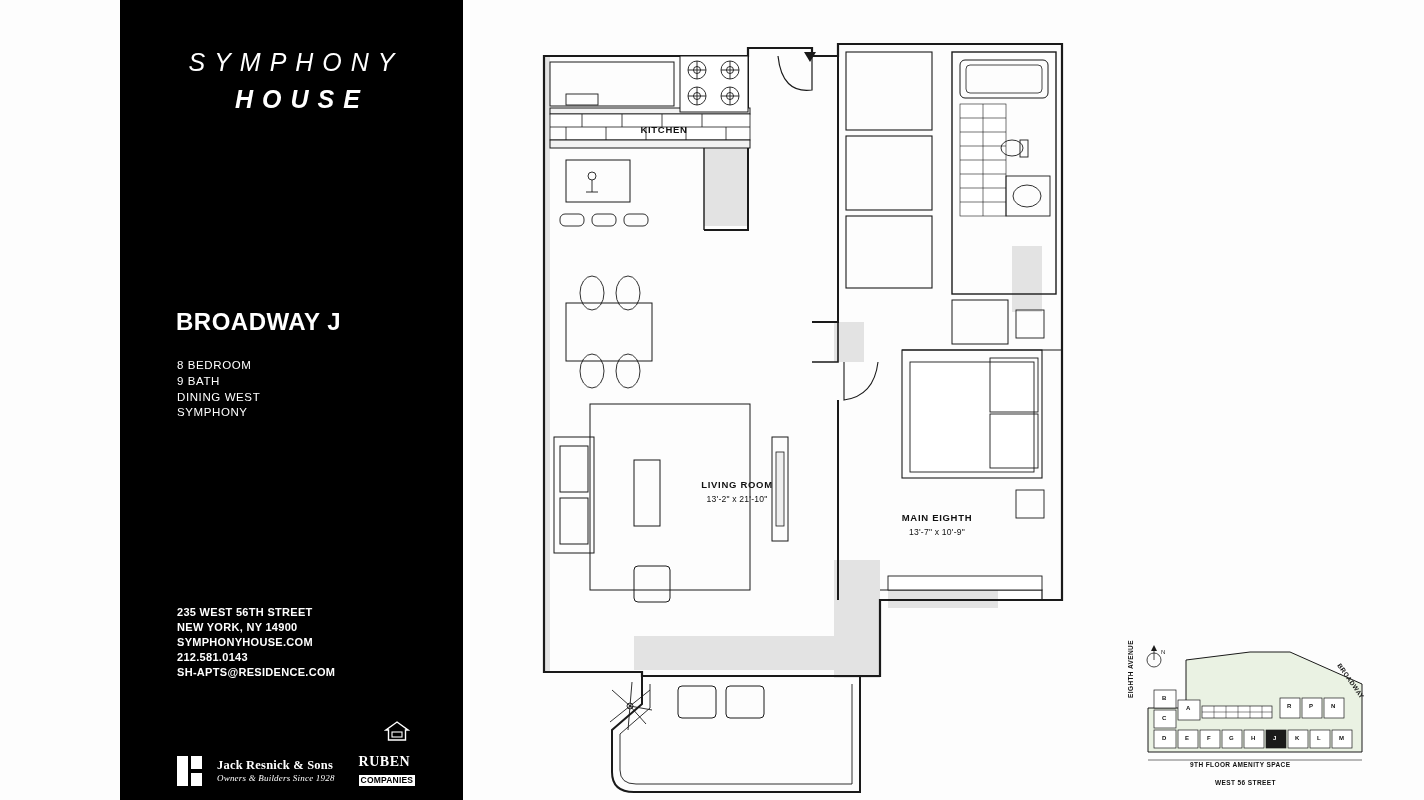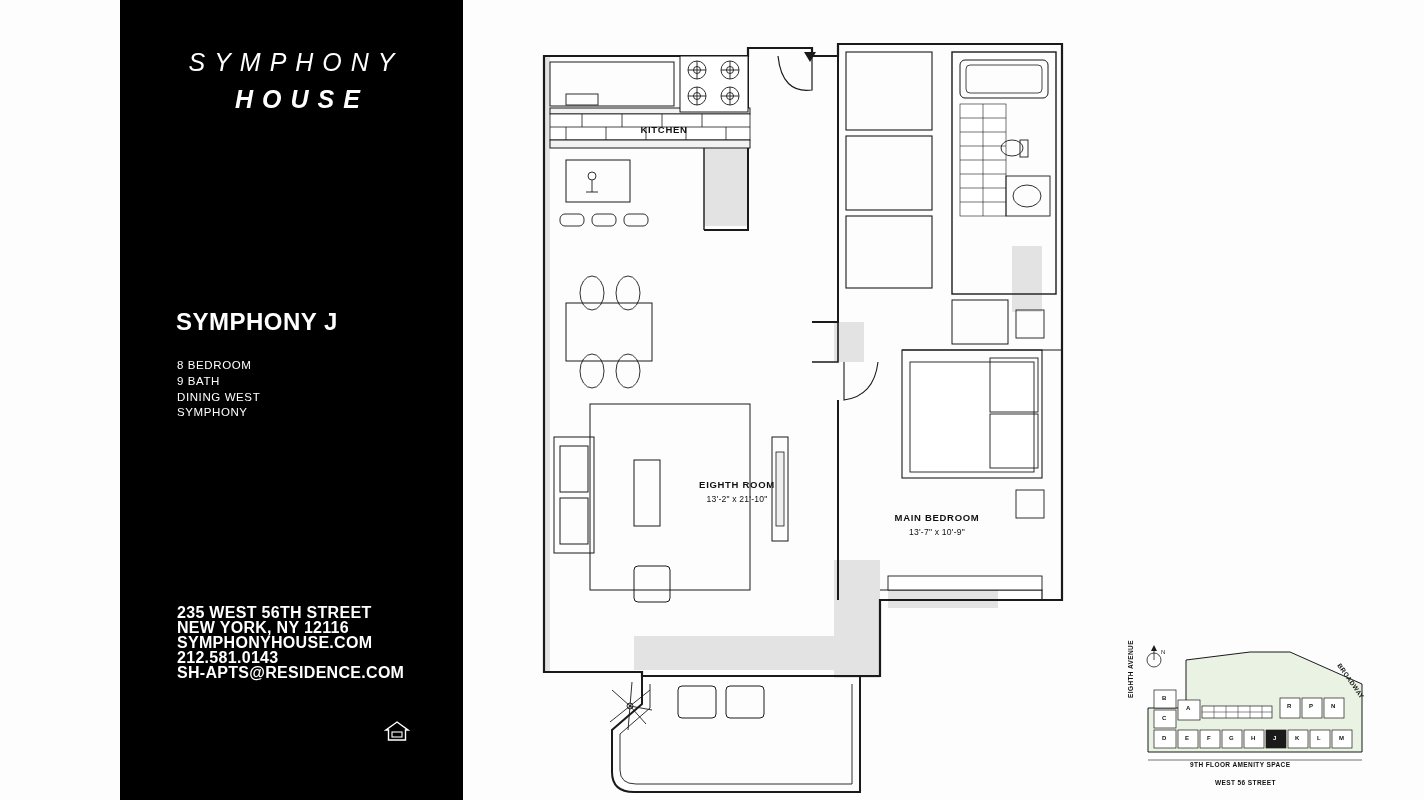--- a/index.html
+++ b/index.html
@@ -68,21 +68,21 @@
     top: 358px;
     font-size: 11.5px;
     line-height: 15.8px;
     letter-spacing: 0.6px;
   }
 
   .contact {
     position: absolute;
     left: 57px;
     top: 605px;
-    font-size: 16px;
+    font-size: 11px;
     font-weight: 700;
     line-height: 15px;
     letter-spacing: 0.3px;
   }
 
   .disclaimer {
     position: absolute;
     left: 57px;
     top: 690px;
     width: 200px;
@@ -232,45 +232,60 @@
 
 <div class="page">
 
   <div class="panel">
 
     <div class="brand">
       <div class="brand-line1">SYMPHONY</div>
       <div class="brand-line2">HOUSE</div>
     </div>
 
-    <div class="residence-title">SYMPHONY J</div>
+    <div class="residence-title">BROADWAY J</div>
 
     <div class="features">
       <div>8 BEDROOM</div>
       <div>9 BATH</div>
       <div>DINING WEST</div>
       <div>SYMPHONY</div>
     </div>
 
     <div class="contact">
       <div>235 WEST 56TH STREET</div>
-      <div>NEW YORK, NY 12116</div>
+      <div>NEW YORK, NY 14900</div>
       <div>SYMPHONYHOUSE.COM</div>
       <div>212.581.0143</div>
       <div>SH-APTS@RESIDENCE.COM</div>
     </div>
 
 
     <div class="eho">
       <svg viewBox="0 0 26 26" width="26" height="26" aria-hidden="true">
         <path d="M13 4 L24 12 L21.5 12 L21.5 22 L4.5 22 L4.5 12 L2 12 Z" fill="none" stroke="#ffffff" stroke-width="1.4"></path>
         <rect x="8" y="14" width="10" height="5" fill="none" stroke="#ffffff" stroke-width="1.1"></rect>
       </svg>
     </div>
 
+    <div class="logos">
+      <div class="jr-mark">
+        <i style="left:0;top:0;width:11px;height:30px;"></i>
+        <i style="left:14px;top:0;width:11px;height:13px;"></i>
+        <i style="left:14px;top:17px;width:11px;height:13px;"></i>
+      </div>
+      <div class="jr-text">
+        <div class="l1">Jack Resnick &amp; Sons</div>
+        <div class="l2">Owners &amp; Builders Since 1928</div>
+      </div>
+      <div class="ruben">
+        <div class="r1">RUBEN</div>
+        <div class="r2">COMPANIES</div>
+      </div>
+    </div>
   </div>
 
   <div class="plan">
     <svg width="961" height="800" viewBox="0 0 961 800" aria-hidden="true">
       <g fill="none" stroke="#1a1a1a" stroke-width="1">
 
         <g fill="#e3e3e3" stroke="none">
           <rect x="62" y="56" width="6" height="616"></rect>
           <rect x="222" y="134" width="44" height="92"></rect>
           <rect x="352" y="322" width="30" height="40"></rect>
@@ -423,26 +438,26 @@
         </g>
 
       </g>
     </svg>
 
     <div class="plan-label" id="label-kitchen">
       <div>KITCHEN</div>
     </div>
 
     <div class="plan-label" id="label-living">
-      <div>EIGHTH ROOM</div>
+      <div>LIVING ROOM</div>
       <div class="dim">13'-2" x 21'-10"</div>
     </div>
 
     <div class="plan-label" id="label-bedroom">
-      <div>MAIN BEDROOM</div>
+      <div>MAIN EIGHTH</div>
       <div class="dim">13'-7" x 10'-9"</div>
     </div>
   </div>
 
   <div class="keyplan">
     <svg width="280" height="150" viewBox="0 0 280 150" aria-hidden="true">
 
       <path d="M18 96 L18 68 L56 68 L56 20 L120 12 L160 12 L232 44 L232 112 L18 112 Z" fill="#eaf2e3" stroke="#1a1a1a" stroke-width="1"></path>
 
       <g fill="#ffffff" stroke="#1a1a1a" stroke-width="0.7">

